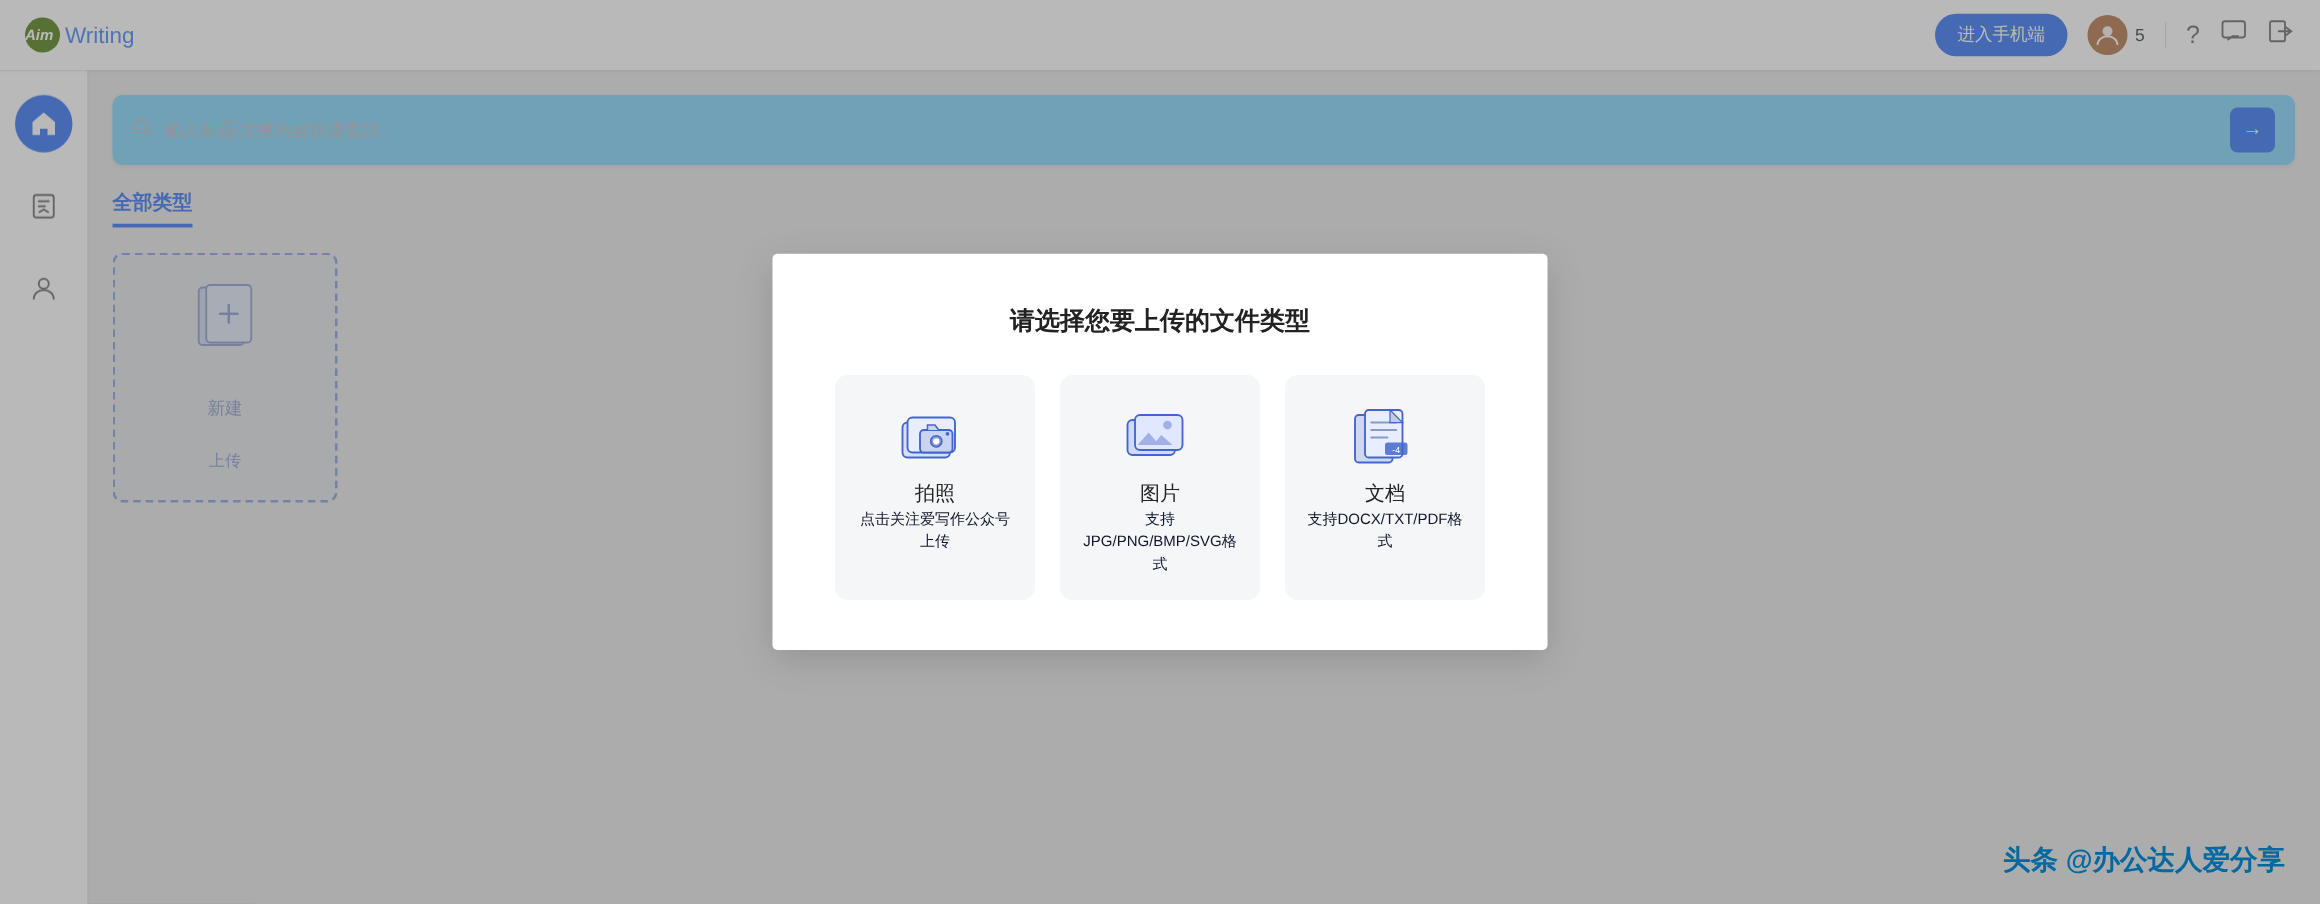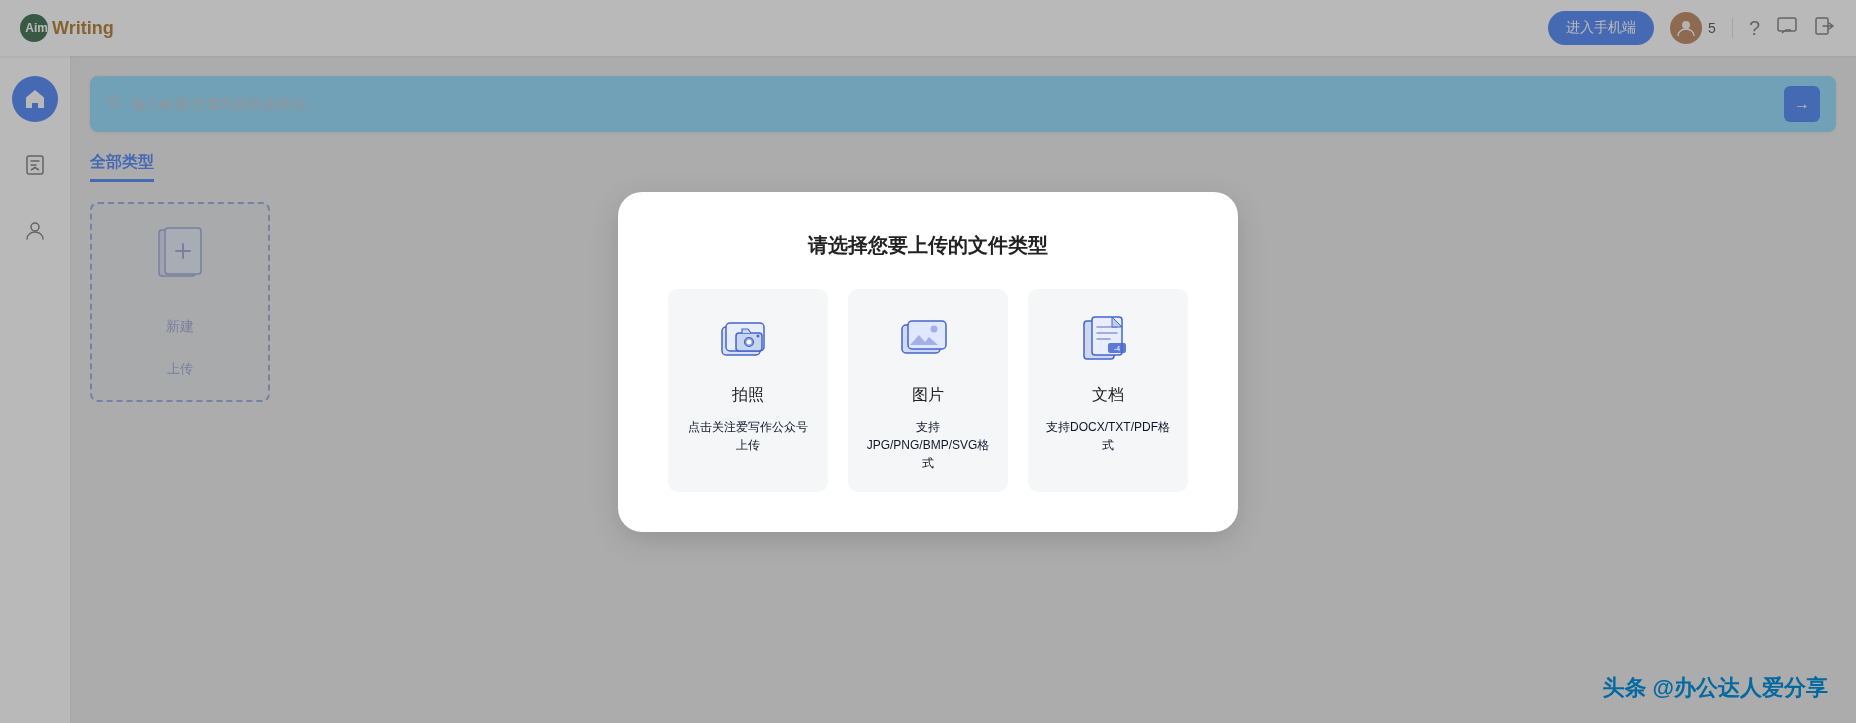--- a/index.html
+++ b/index.html
@@ -24,35 +24,36 @@
       padding: 0 20px;
       z-index: 100;
       box-shadow: 0 1px 3px rgba(0,0,0,0.1);
     }
     .logo {
       display: flex;
       align-items: center;
       gap: 4px;
     }
     .logo-aim {
-      background: #14532d;
+      background: #4d7c0f;
       color: #fff;
       border-radius: 50%;
       width: 28px;
       height: 28px;
       display: flex;
       align-items: center;
-      justify-content: flex-end;
+      justify-content: flex-start;
       font-size: 12px;
       font-weight: bold;
+      font-style: italic;
     }
     .logo-text {
       font-size: 18px;
-      font-weight: 700;
-      color: #a16207;
+      font-weight: 400;
+      color: #3b82f6;
     }
     .header-right {
       display: flex;
       align-items: center;
       gap: 16px;
     }
     .mobile-btn {
       background: #2d6ef5;
       color: #fff;
       border: none;
@@ -224,21 +225,21 @@
       background: rgba(100,100,100,0.45);
       z-index: 200;
       display: flex;
       align-items: center;
       justify-content: center;
     }
 
     
     .modal {
       background: #fff;
-      border-radius: 24px;
+      border-radius: 4px;
       padding: 40px 50px;
       width: 620px;
       box-shadow: 0 8px 30px rgba(0,0,0,0.15);
       position: relative;
     }
     .modal-title {
       font-size: 20px;
       font-weight: 600;
       color: #222;
       text-align: center;
@@ -251,21 +252,20 @@
     }
     .modal-option {
       flex: 1;
       max-width: 160px;
       background: #f5f6f8;
       border-radius: 10px;
       padding: 24px 16px 20px;
       display: flex;
       flex-direction: column;
       align-items: center;
-      gap: 12px;
       cursor: pointer;
       transition: box-shadow 0.2s;
     }
     .option-icon {
       font-size: 44px;
       color: #4466cc;
     }
     .option-name {
       font-size: 16px;
       font-weight: 500;

